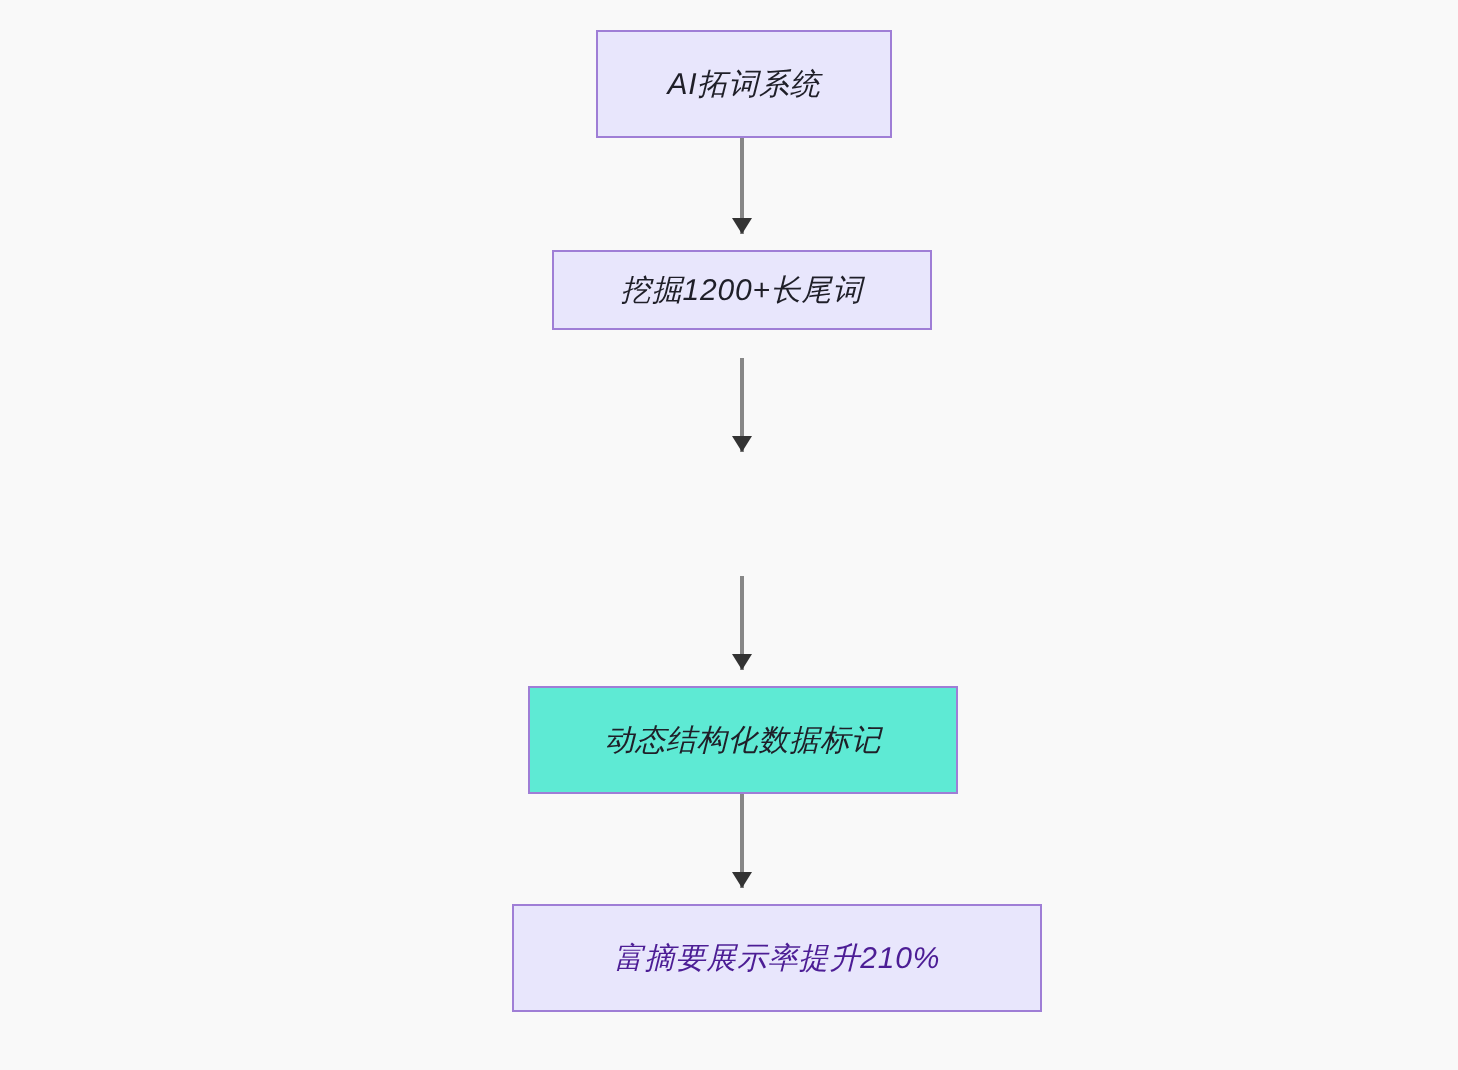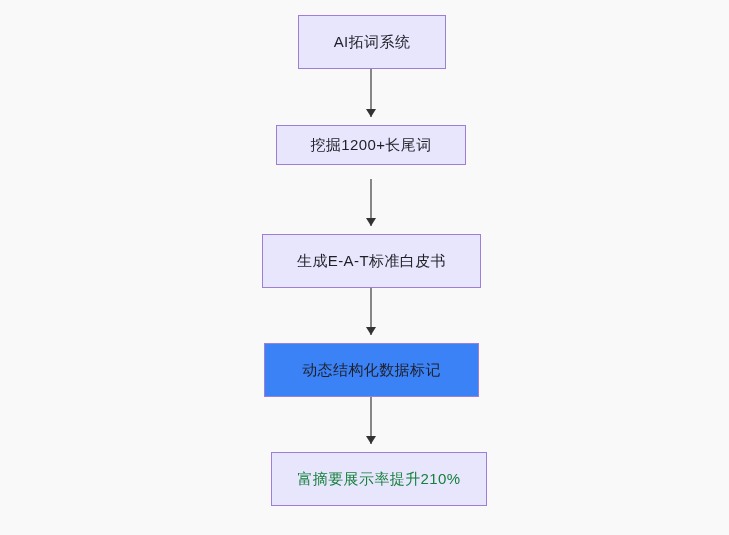--- a/index.html
+++ b/index.html
@@ -23,20 +23,21 @@
     box-sizing: border-box;
     background: #e8e6fc;
     border: 1.6px solid #9f7ed6;
     display: flex;
     align-items: center;
     justify-content: center;
     color: #1f1f28;
     font-size: 15px;
     letter-spacing: 0.4px;
     white-space: nowrap;
+    font-style: italic;
   }
   .connector {
     position: absolute;
     width: 2px;
     background: #878787;
   }
   .arrowhead {
     position: absolute;
     width: 0;
     height: 0;
@@ -52,16 +53,15 @@
     <div class="connector" style="left: 370px; top: 69px; height: 48px; background: rgb(135, 135, 135);"></div>
     <div class="arrowhead" style="left: 365.5px; top: 109px; border-top-color: rgb(51, 51, 51);"></div>
     <div class="connector" style="left: 370px; top: 179px; height: 47px; background: rgb(135, 135, 135);"></div>
     <div class="arrowhead" style="left: 365.5px; top: 218px; border-top-color: rgb(51, 51, 51);"></div>
     <div class="connector" style="left: 370px; top: 288px; height: 47px; background: rgb(135, 135, 135);"></div>
     <div class="arrowhead" style="left: 365.5px; top: 327px; border-top-color: rgb(51, 51, 51);"></div>
     <div class="connector" style="left: 370px; top: 397px; height: 47px; background: rgb(135, 135, 135);"></div>
     <div class="arrowhead" style="left: 365.5px; top: 436px; border-top-color: rgb(51, 51, 51);"></div>
     <div class="node" style="left: 298px; top: 15px; width: 148px; height: 54px; background: rgb(232, 230, 252); border-color: rgb(159, 126, 214); color: rgb(31, 31, 40);">AI拓词系统</div>
     <div class="node" style="left: 276px; top: 125px; width: 190px; height: 40px; background: rgb(232, 230, 252); border-color: rgb(159, 126, 214); color: rgb(31, 31, 40);">挖掘1200+长尾词</div>
-    <div class="node" style="left: 262px; top: 234px; width: 219px; height: 54px; background: rgb(232, 230, 252); border-color: rgb(159, 126, 214); color: rgb(31, 31, 40);">生成E-A-T标准白皮书</div>
-    <div class="node" style="left: 264px; top: 343px; width: 215px; height: 54px; background: #3b82f6; border-color: rgb(159, 126, 214); color: rgb(31, 31, 40);">动态结构化数据标记</div>
-    <div class="node" style="left: 271px; top: 452px; width: 216px; height: 54px; background: rgb(232, 230, 252); border-color: rgb(159, 126, 214); color: #15803d;">富摘要展示率提升210%</div>
+    <div class="node" style="left: 264px; top: 343px; width: 215px; height: 54px; background: #5eead4; border-color: rgb(159, 126, 214); color: rgb(31, 31, 40);">动态结构化数据标记</div>
+    <div class="node" style="left: 256px; top: 452px; width: 265px; height: 54px; background: rgb(232, 230, 252); border-color: rgb(159, 126, 214); color: #4c1d95;">富摘要展示率提升210%</div>
   </div>
 
 </body></html>

